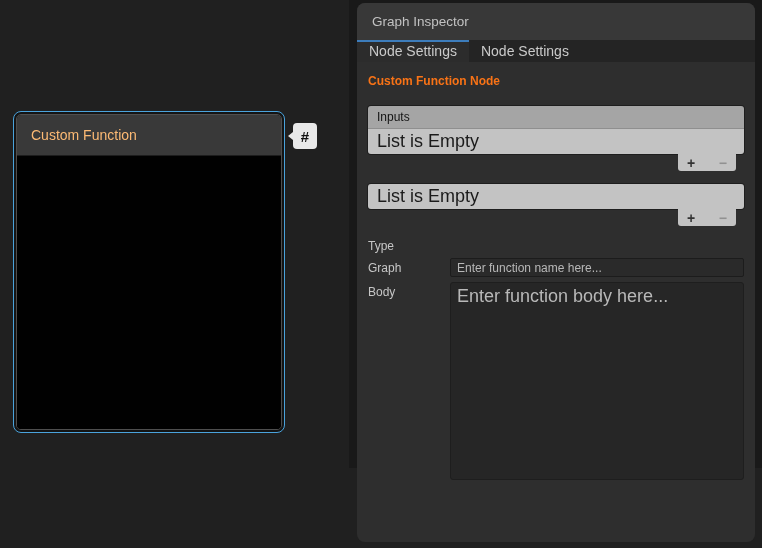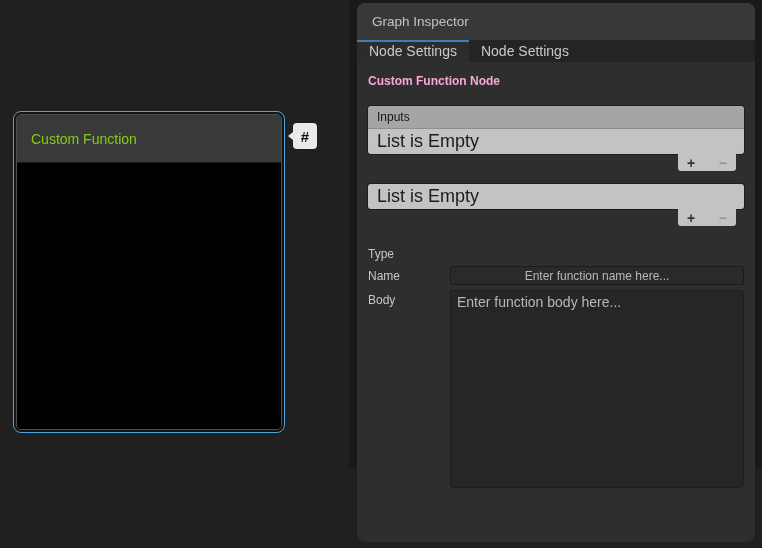--- a/index.html
+++ b/index.html
@@ -26,26 +26,26 @@
   }
   .node {
     width: 100%; height: 100%;
     border: 1px solid #4e4e4e;
     border-radius: 5px;
     overflow: hidden;
     background: #000;
     display: flex; flex-direction: column;
   }
   .node-header {
-    height: 48px; flex-shrink: 0;
+    height: 41px; flex-shrink: 0;
     background: #393939;
     border-bottom: 1px solid #1d1d1d;
     display: flex; align-items: center;
     padding-left: 14px;
-    color: #84cc16; font-size: 14px;
+    color: #fdba74; font-size: 14px;
   }
   .node-body { flex: 1; background: #010101; }
 
   .hash-badge {
     position: absolute; left: 293px; top: 123px;
     width: 24px; height: 26px;
     background: #e9e9e9;
     border-radius: 4px;
     display: flex; align-items: center; justify-content: center;
     font-size: 15px; font-weight: bold; color: #121212;
@@ -94,21 +94,21 @@
   .tab.active { background: #2c2c2c; }
   .tab.active::before {
     content: '';
     position: absolute; top: 0; left: 0; right: 0; height: 2px;
     background: var(--accent, #3d7dbc);
   }
 
   .panel-content { padding: 0 11px; }
   .section-title {
     padding-top: 12px;
-    font-size: 12px; font-weight: bold; color: #f9a8d4;
+    font-size: 12px; font-weight: bold; color: #f97316;
   }
 
   
   .list-block { margin-top: 18px; }
   .list-block.outputs { margin-top: 13px; }
   .list-box {
     border-radius: 3px;
     overflow: hidden;
     box-shadow: 0 0 0 1px #1e1e1e;
   }
@@ -135,21 +135,21 @@
     display: flex; align-items: center; justify-content: space-between;
     padding: 0 9px;
   }
   .btn-add, .btn-remove {
     font-size: 14px; font-weight: bold; line-height: 14px; cursor: default;
   }
   .btn-add { color: #333333; }
   .btn-remove { color: #919191; }
 
   
-  .fields { margin-top: 21px; }
+  .fields { margin-top: 13px; }
   .field-row { display: flex; align-items: center; margin-bottom: 5px; }
   .field-row.body-row { align-items: flex-start; }
   .field-label {
     width: 82px; flex-shrink: 0;
     font-size: 12px; color: #c6c6c6;
   }
   .body-row .field-label { margin-top: 3px; }
   .dropdown {
     position: relative; flex: 1;
     height: 18px;
@@ -170,28 +170,27 @@
   }
   .text-input {
     flex: 1; height: 19px;
     background: #2a2a2a;
     border: 1px solid #1c1c1c;
     border-radius: 2px;
     color: #cfcfcf; font-size: 12px;
     padding: 0 6px;
     font-family: inherit;
     outline: none;
-    text-align: center;
   }
   .textarea {
     flex: 1; height: 198px;
     background: #262626;
     border: 1px solid #1e1e1e;
     border-radius: 3px;
-    color: #3b82f6; font-size: 14px;
+    color: #3b82f6; font-size: 18px;
     padding: 3px 6px;
     resize: none;
     font-family: inherit;
     outline: none;
   }
   input::placeholder, textarea::placeholder { color: #b8b8b8; opacity: 1; }
 </style>
 </head>
 <body>
 
@@ -257,21 +256,21 @@
           </div>
         </div>
 
         <div class="fields">
 
           <div class="field-row">
             <span class="field-label">Type</span>
           </div>
 
           <div class="field-row">
-            <span class="field-label">Name</span>
+            <span class="field-label">Graph</span>
             <input class="text-input" type="text" placeholder="Enter function name here..." style="">
           </div>
 
           <div class="field-row body-row">
             <span class="field-label">Body</span>
             <textarea class="textarea" placeholder="Enter function body here..." style=""></textarea>
           </div>
 
         </div>
       </div>

